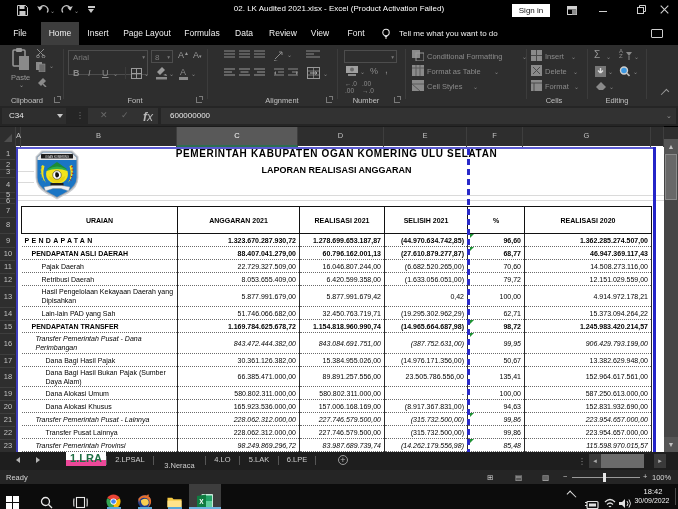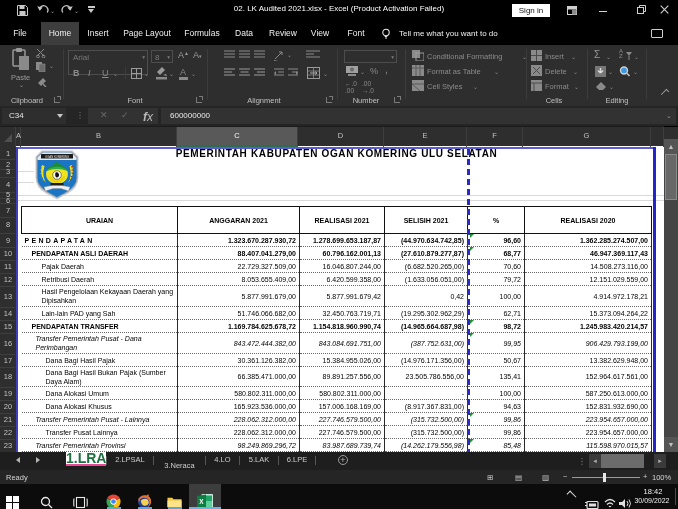--- a/index.html
+++ b/index.html
@@ -48,21 +48,21 @@
 #rpt tr.b td { font-weight:bold; }
 #rpt tr.i td { font-style:italic; }
 
 .bluev { position:absolute; background:#3f3fbe; }
 .blueh { position:absolute; background:#5a5ad2; }
 #pbreak { position:absolute; width:2.5px; background:repeating-linear-gradient(180deg,#2a2ac8 0px,#2a2ac8 6px,rgba(255,255,255,0) 6px,rgba(255,255,255,0) 10px); }
 .gtri { position:absolute; width:0; height:0; border-top:4.5px solid #1e9133; border-right:4.5px solid transparent; }
 
 #sheettabs { left:0; top:452px; width:678px; height:18px; background:#1e1e1e; color:#c8c8c8; }
 .stab { position:absolute; top:0; height:16px; line-height:15px; font-size:7.5px; text-align:center; color:#cdcdcd; }
-#activetab { background:#fff; color:#1d6f42; font-weight:bold; height:14px; line-height:13px; border-bottom:2px solid #ec4899; font-size:14px; }
+#activetab { background:#fff; color:#1d6f42; font-weight:bold; height:14px; line-height:13px; border-bottom:6px solid #ec4899; font-size:11px; }
 
 #statusbar { left:0; top:470px; width:678px; height:14px; background:#252525; color:#d5d5d5; font-size:7.5px; }
 
 #taskbar { left:0; top:484px; width:678px; height:25px; background:#0c0c0c; }
 .tbi { position:absolute; top:0; height:25px; }
 </style>
 </head>
 <body>
 
 <div class="abs" id="titlebar">
@@ -121,21 +121,21 @@
 <div class="abs" id="ribbon">
   <div class="sep" style="left:63px;"></div>
   <div class="sep" style="left:207px;"></div>
   <div class="sep" style="left:337px;"></div>
   <div class="sep" style="left:405px;"></div>
   <div class="sep" style="left:526px;"></div>
   <div class="sep" style="left:587px;"></div>
   <div class="sep" style="left:646px;"></div>
   <div class="glabel" style="left:4px;width:46px;">Clipboard</div>
   <div class="glabel" style="left:112px;width:46px;">Font</div>
-  <div class="glabel" style="left:241px;width:46px;">Alignment</div>
+  <div class="glabel" style="left:259px;width:46px;">Alignment</div>
   <div class="glabel" style="left:343px;width:46px;">Number</div>
   <div class="glabel" style="left:441px;width:46px;margin-top:42px;">Styles</div>
   <div class="glabel" style="left:531px;width:46px;">Cells</div>
   <div class="glabel" style="left:594px;width:46px;">Editing</div>
   <div class="launch" style="left:54px;"></div>
   <div class="launch" style="left:196px;"></div>
   <div class="launch" style="left:326px;"></div>
   <div class="launch" style="left:394px;"></div>
 
   <svg class="ricon" style="left:11px;top:3px;" width="20" height="24" viewBox="0 0 20 24">
@@ -378,20 +378,21 @@
 </div>
 
 <div class="abs" id="sheet">
 
   <div class="abs" style="left:0;top:49px;width:648px;height:1px;background:#dadada;"></div>
   <div class="abs" style="left:0;top:54px;width:648px;height:1px;background:#dadada;"></div>
   <div class="abs" style="left:0;top:25px;width:18px;height:1px;background:#dadada;"></div>
   <div class="abs" style="left:0;top:36px;width:18px;height:1px;background:#dadada;"></div>
 
   <div class="stitle" style="left:0;top:2px;width:641px;text-align:center;font-size:10px;letter-spacing:0.65px;">PEMERINTAH KABUPATEN OGAN KOMERING ULU SELATAN</div>
+  <div class="stitle" style="left:0;top:19px;width:641px;text-align:center;font-size:9px;">LAPORAN REALISASI ANGGARAN</div>
 
   <svg class="abs" style="left:19px;top:4px;" width="44" height="50" viewBox="0 0 88 100">
     <path d="M13 1 L75 1 L87 13 L87 55 Q87 75 66 87 Q50 95 44 99 Q38 95 22 87 Q1 75 1 55 L1 13 Z" fill="#c9cdd2"></path>
     <path d="M15 3 L73 3 L85 14 L85 55 Q85 73 64 85 Q50 93 44 96 Q38 93 24 85 Q3 73 3 55 L3 14 Z" fill="#9aa0a8"></path>
     <path d="M16 5 L72 5 L83 15 L83 55 Q83 72 62 84 Q49 91 44 94 Q39 91 26 84 Q5 72 5 55 L5 15 Z" fill="#1a75c4"></path>
     <path d="M16 5 L72 5 L83 15 L83 20 L5 20 L5 15 Z" fill="#e8e8e8"></path>
     <rect x="12" y="8" width="64" height="9" rx="1" fill="#1c1c1c"></rect>
     <text x="44" y="15" font-size="5.5" fill="#e8e8e8" text-anchor="middle" font-family="Liberation Sans">OGAN KOMERING</text>
     <path d="M44 24 L64 38 L58 41 L30 41 L24 38 Z" fill="#1d8c35"></path>
     <path d="M26 38 Q44 28 62 38 L64 44 Q44 36 24 44 Z" fill="#2fae4a"></path>

